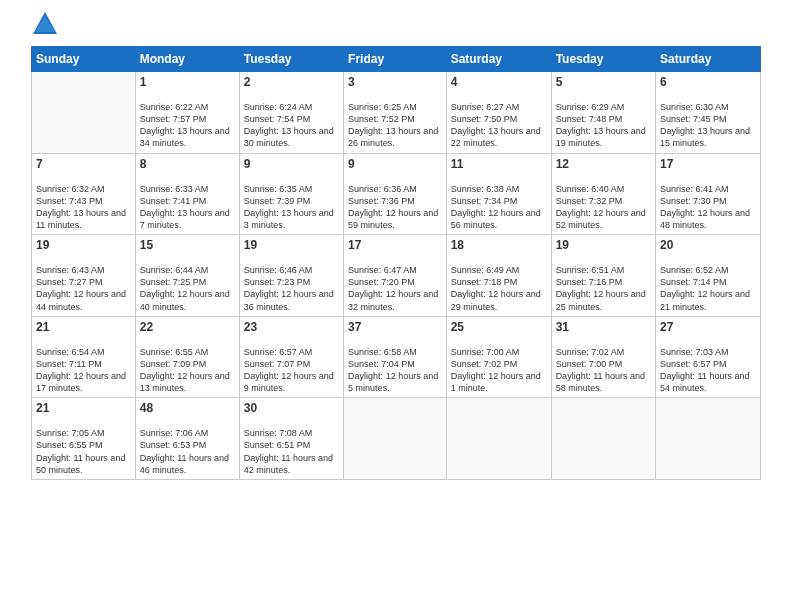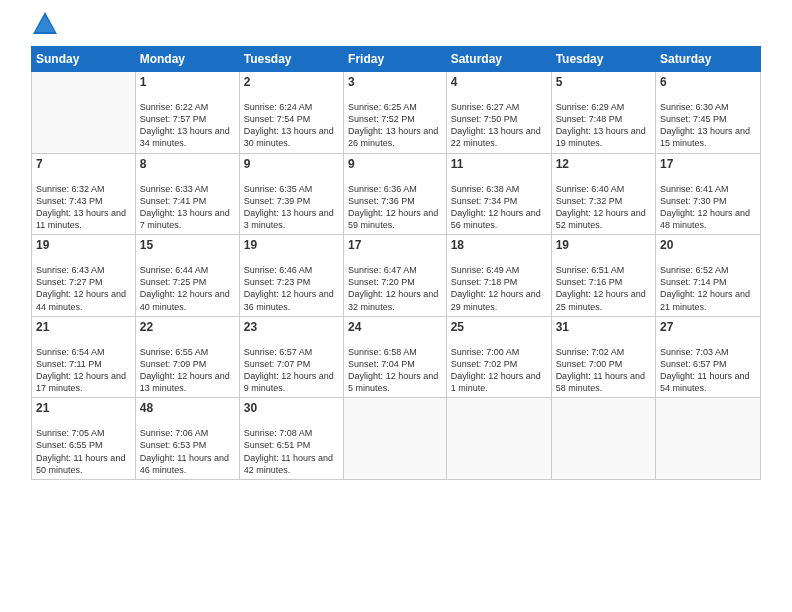--- a/index.html
+++ b/index.html
@@ -226,21 +226,21 @@
           </td>
           <td>
             <span class="day-number">22</span>
             <div class="day-info">Sunrise: 6:55 AM<br>Sunset: 7:09 PM<br>Daylight: 12 hours and 13 minutes.</div>
           </td>
           <td>
             <span class="day-number">23</span>
             <div class="day-info">Sunrise: 6:57 AM<br>Sunset: 7:07 PM<br>Daylight: 12 hours and 9 minutes.</div>
           </td>
           <td>
-            <span class="day-number">24</span>
+            <span class="day-number">37</span>
             <div class="day-info">Sunrise: 6:58 AM<br>Sunset: 7:04 PM<br>Daylight: 12 hours and 5 minutes.</div>
           </td>
           <td>
             <span class="day-number">25</span>
             <div class="day-info">Sunrise: 7:00 AM<br>Sunset: 7:02 PM<br>Daylight: 12 hours and 1 minute.</div>
           </td>
           <td>
             <span class="day-number">31</span>
             <div class="day-info">Sunrise: 7:02 AM<br>Sunset: 7:00 PM<br>Daylight: 11 hours and 58 minutes.</div>
           </td>

